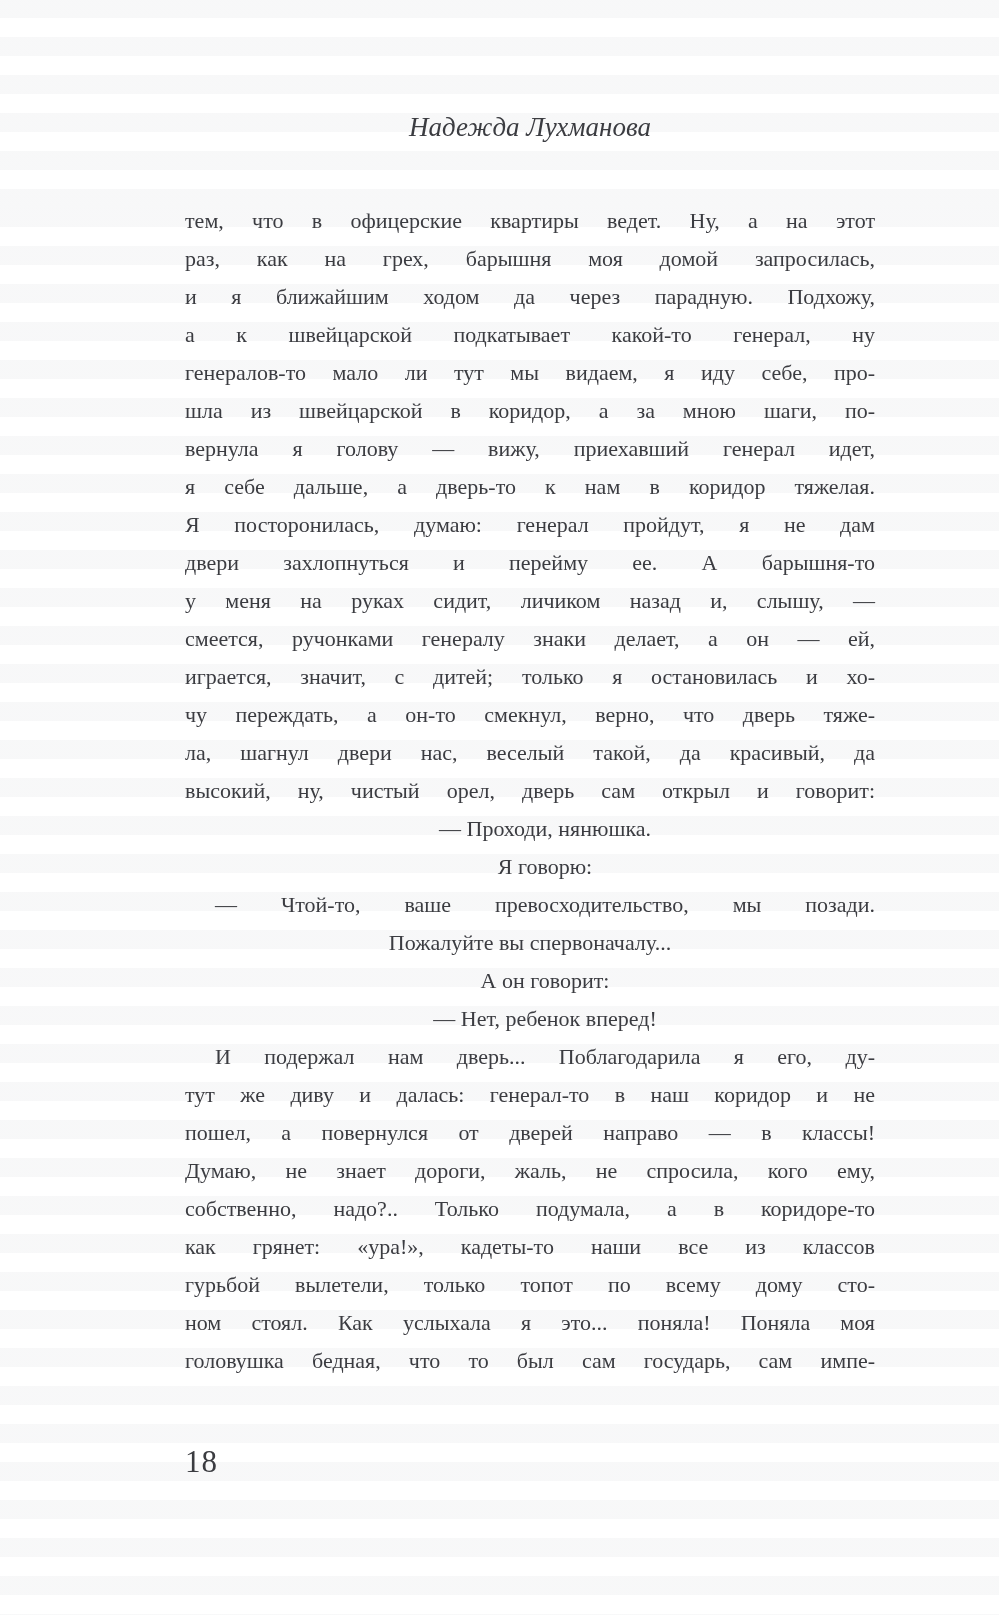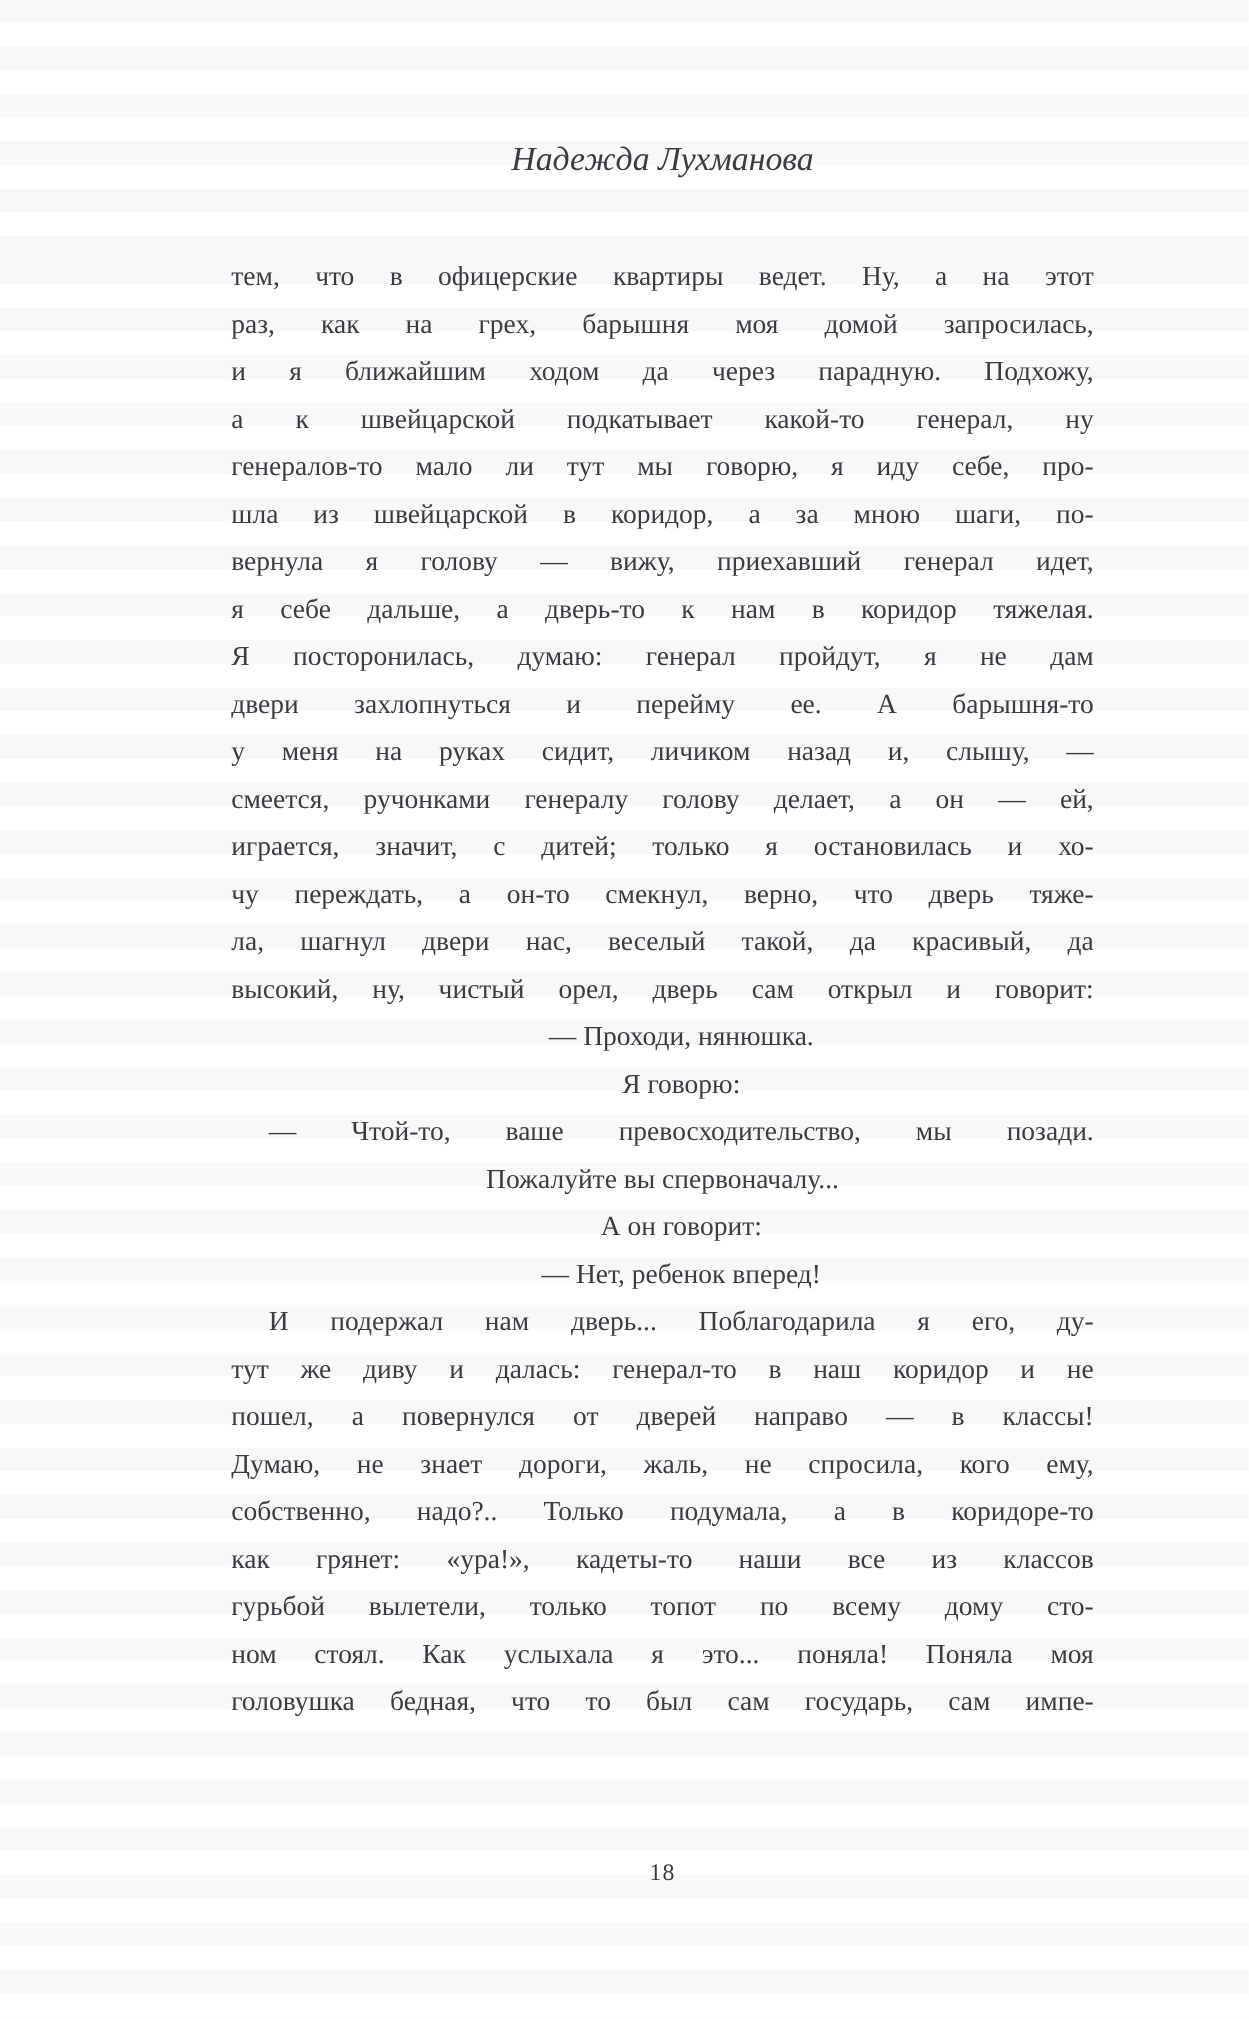--- a/index.html
+++ b/index.html
@@ -54,47 +54,47 @@
     text-align: justify;
     text-align-last: justify;
   }
   .line.indent {
     text-indent: 30px;
   }
 
   .page-number {
     position: absolute;
     left: 185px;
-    top: 1488px;
+    top: 1444px;
     width: 690px;
-    text-align: center;
-    font-size: 19px;
+    text-align: left;
+    font-size: 31px;
     letter-spacing: 1px;
     font-variant-numeric: oldstyle-nums;
   }
 </style>
 </head>
 <body>
 
 <div class="page" style="color: rgb(59, 60, 65); background-color: rgb(255, 255, 255);">
   <div class="running-head">Надежда Лухманова</div>
 
   <div class="body-text" id="body-text">
       <p class="line j">тем, что в офицерские квартиры ведет. Ну, а на этот</p>
       <p class="line j">раз, как на грех, барышня моя домой запросилась,</p>
       <p class="line j">и я ближайшим ходом да через парадную. Подхожу,</p>
       <p class="line j">а к швейцарской подкатывает какой-то генерал, ну</p>
-      <p class="line j">генералов-то мало ли тут мы говорю, я иду себе, про-</p>
+      <p class="line j">генералов-то мало ли тут мы видаем, я иду себе, про-</p>
       <p class="line j">шла из швейцарской в коридор, а за мною шаги, по-</p>
       <p class="line j">вернула я голову — вижу, приехавший генерал идет,</p>
       <p class="line j">я себе дальше, а дверь-то к нам в коридор тяжелая.</p>
       <p class="line j">Я посторонилась, думаю: генерал пройдут, я не дам</p>
       <p class="line j">двери захлопнуться и перейму ее. А барышня-то</p>
       <p class="line j">у меня на руках сидит, личиком назад и, слышу, —</p>
-      <p class="line j">смеется, ручонками генералу голову делает, а он — ей,</p>
+      <p class="line j">смеется, ручонками генералу знаки делает, а он — ей,</p>
       <p class="line j">играется, значит, с дитей; только я остановилась и хо-</p>
       <p class="line j">чу переждать, а он-то смекнул, верно, что дверь тяже-</p>
       <p class="line j">ла, шагнул двери нас, веселый такой, да красивый, да</p>
       <p class="line j">высокий, ну, чистый орел, дверь сам открыл и говорит:</p>
       <p class="line indent">— Проходи, нянюшка.</p>
       <p class="line indent">Я говорю:</p>
       <p class="line j indent">— Чтой-то, ваше превосходительство, мы позади.</p>
       <p class="line">Пожалуйте вы спервоначалу...</p>
       <p class="line indent">А он говорит:</p>
       <p class="line indent">— Нет, ребенок вперед!</p>

